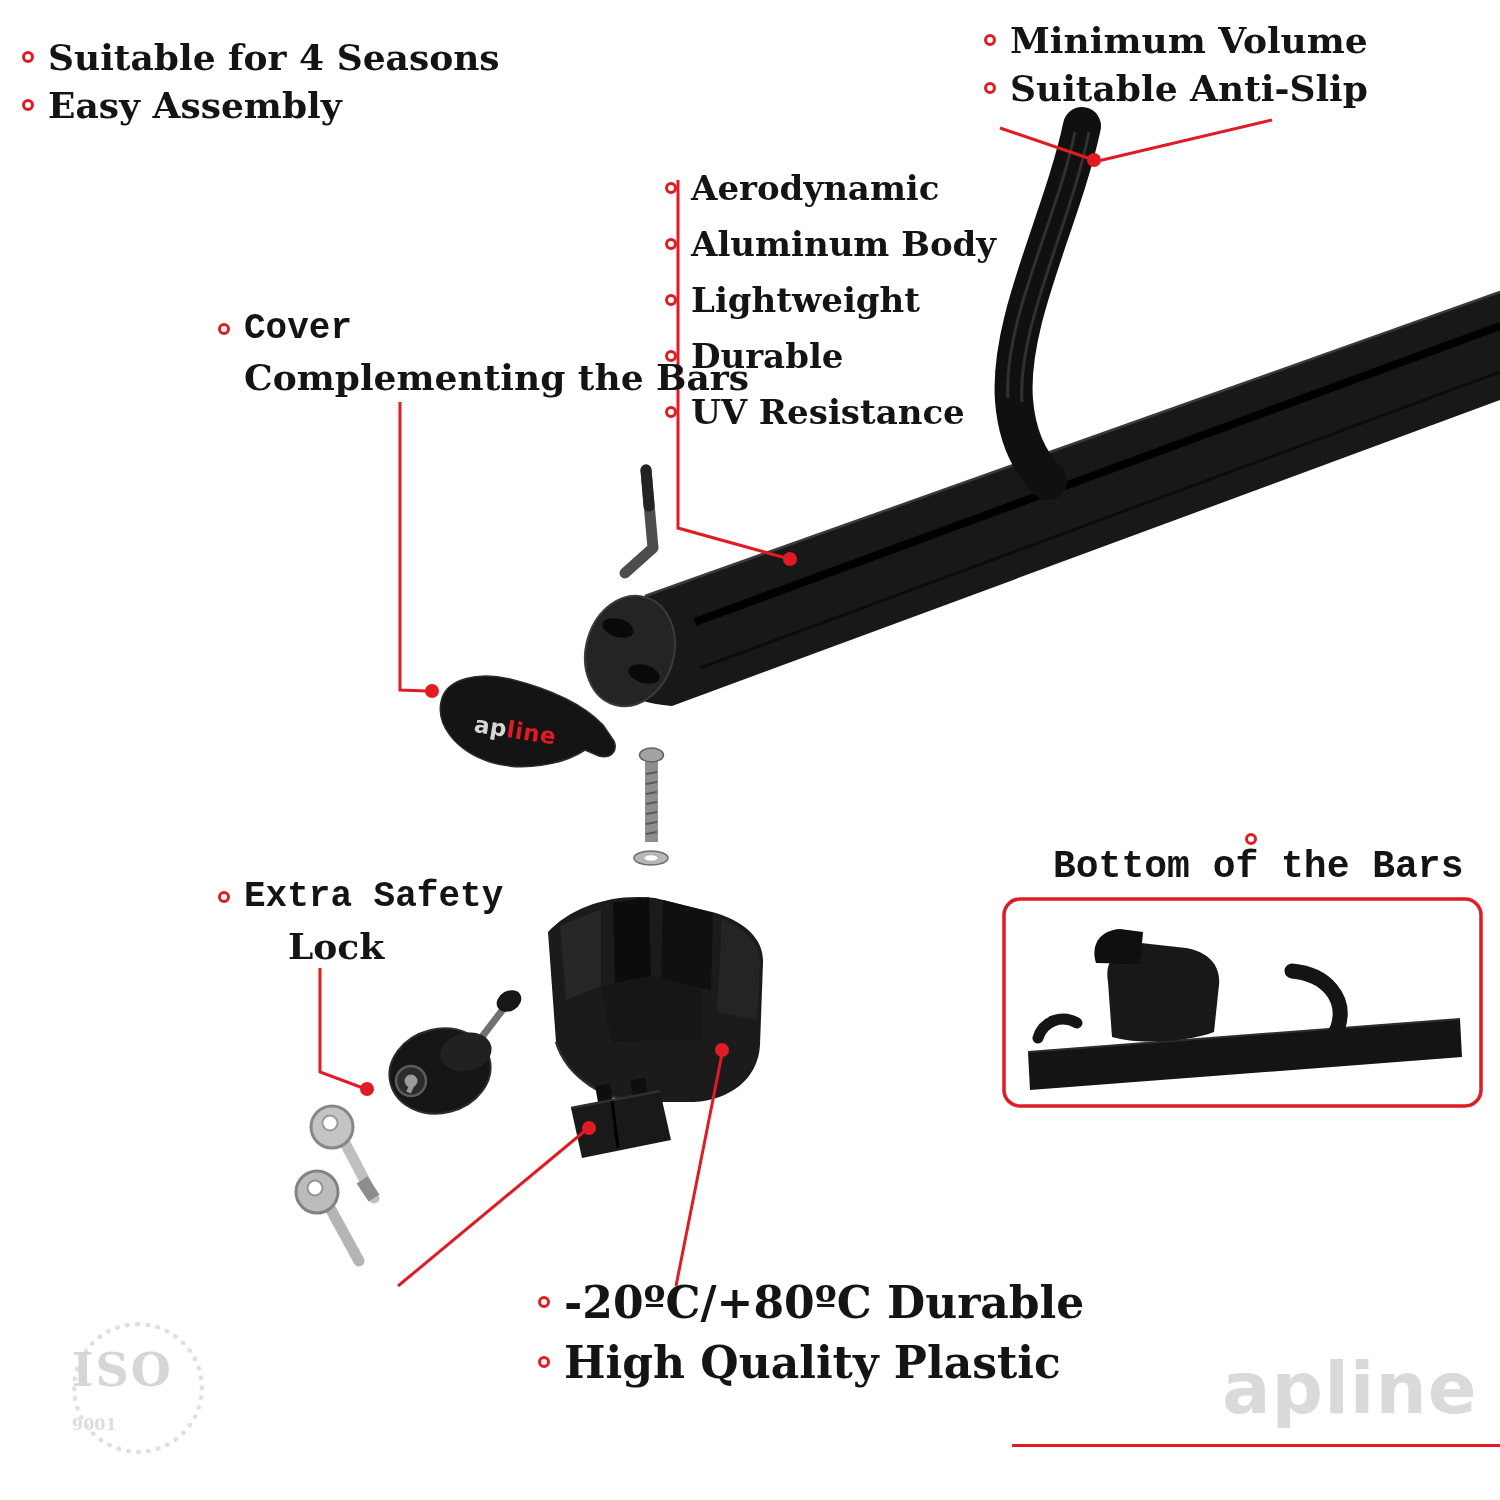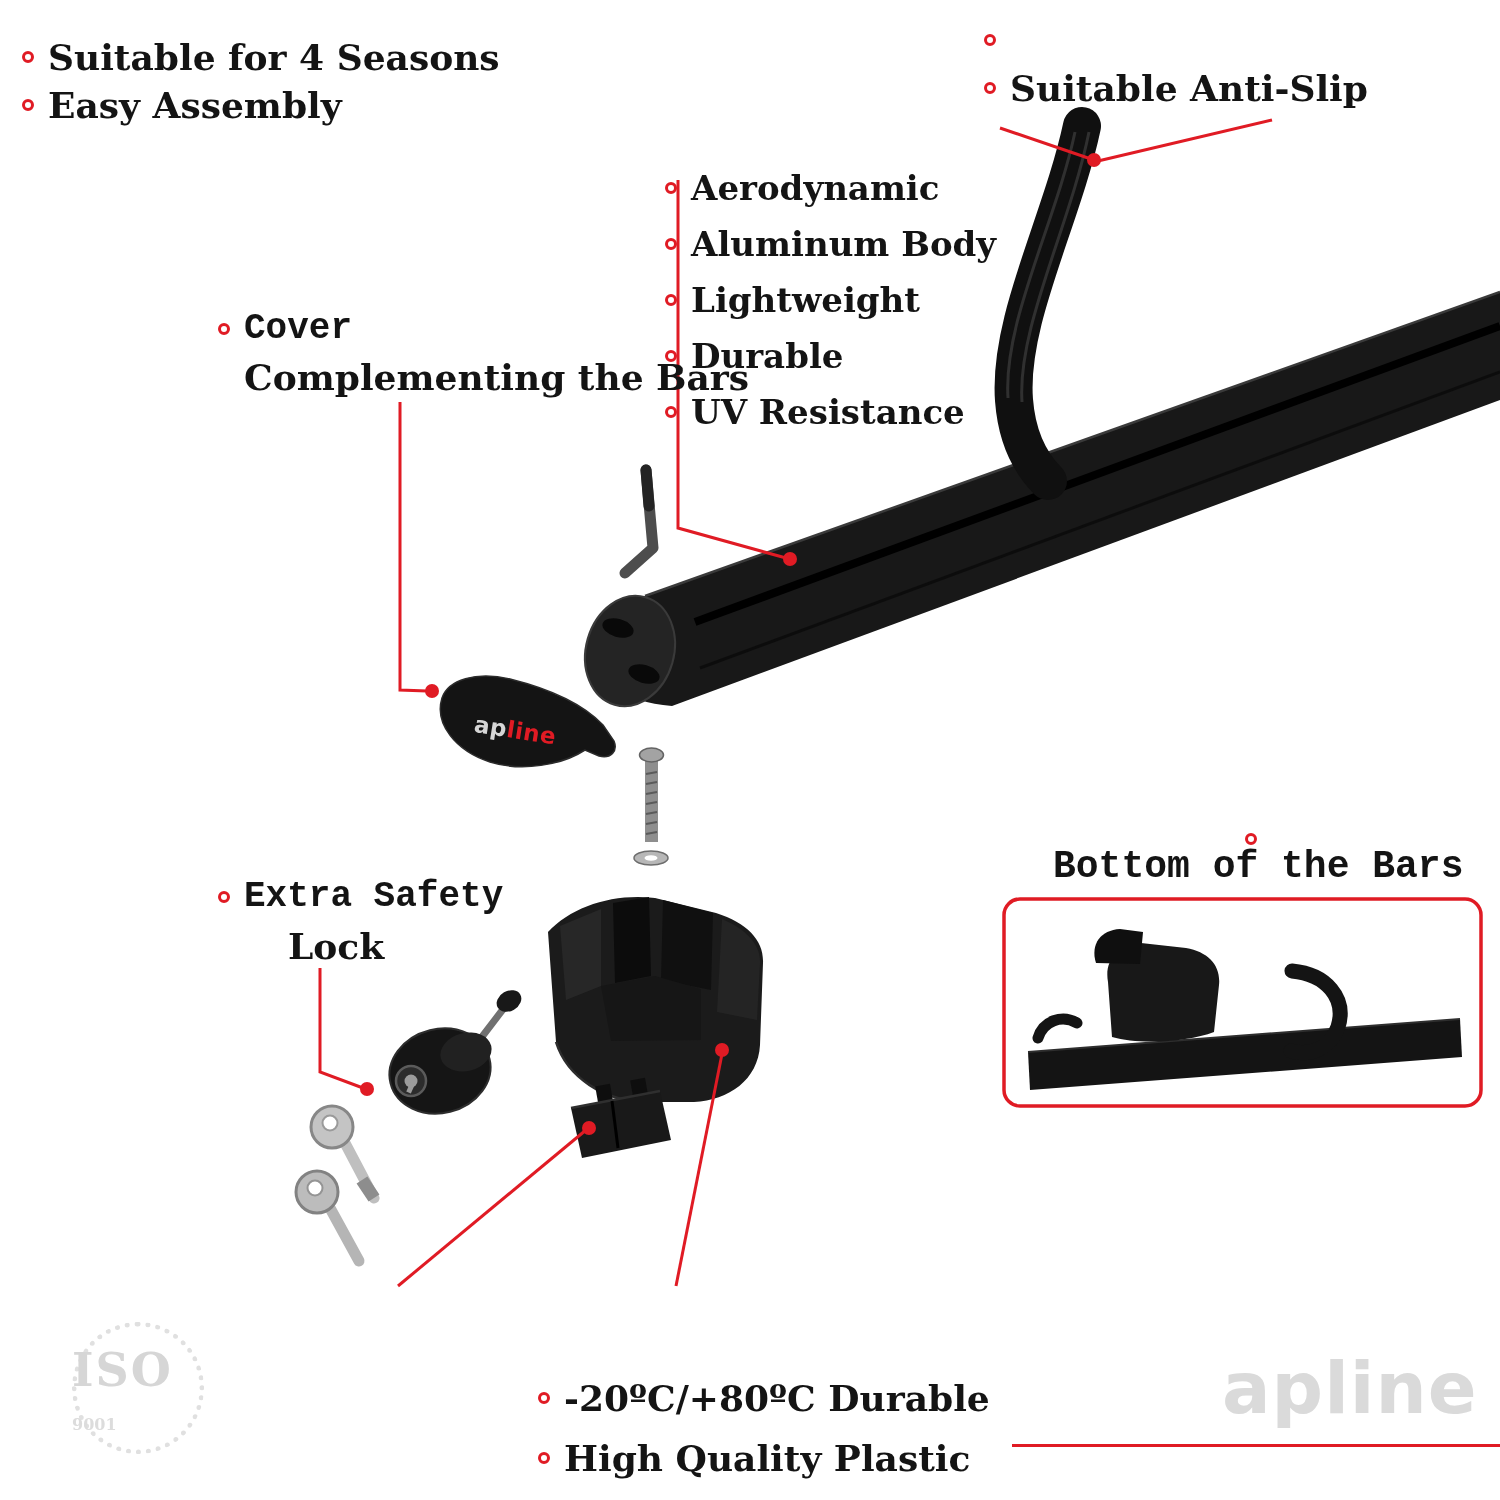--- a/index.html
+++ b/index.html
@@ -147,20 +147,21 @@
       </li>
     <li>
         <span class="b"></span>
         <span>Easy Assembly</span>
       </li>
   </ul>
 
   <ul class="feat gap48" style="left:984px; top:16px; font-size:36px;">
     <li>
         <span class="b"></span>
+        <span>Minimum Volume</span>
       </li>
     <li>
         <span class="b"></span>
         <span>Suitable Anti-Slip</span>
       </li>
   </ul>
 
   <div class="callout" style="left:218px; top:308px; font-size:36px;">
     <div class="row">
         <span class="b"></span>
@@ -199,21 +200,21 @@
       </div>
     <div style="margin-left:70px; margin-top:8px;">Lock</div>
   </div>
 
   <div class="callout row" style="left:1053px; top:833px; font-size:38px;flex-direction:column;">
     <span class="b"></span>
       <span>Bottom of the Bars</span>
   </div>
 
 
-  <ul class="feat gap60" style="left:538px; top:1368px; font-size:36px;">
+  <ul class="feat gap60" style="left:538px; top:1272px; font-size:44px;">
     <li>
         <span class="b"></span>
         <span>-20ºC/+80ºC Durable</span>
       </li>
     <li>
         <span class="b"></span>
         <span>High Quality Plastic</span>
       </li>
   </ul>
 

